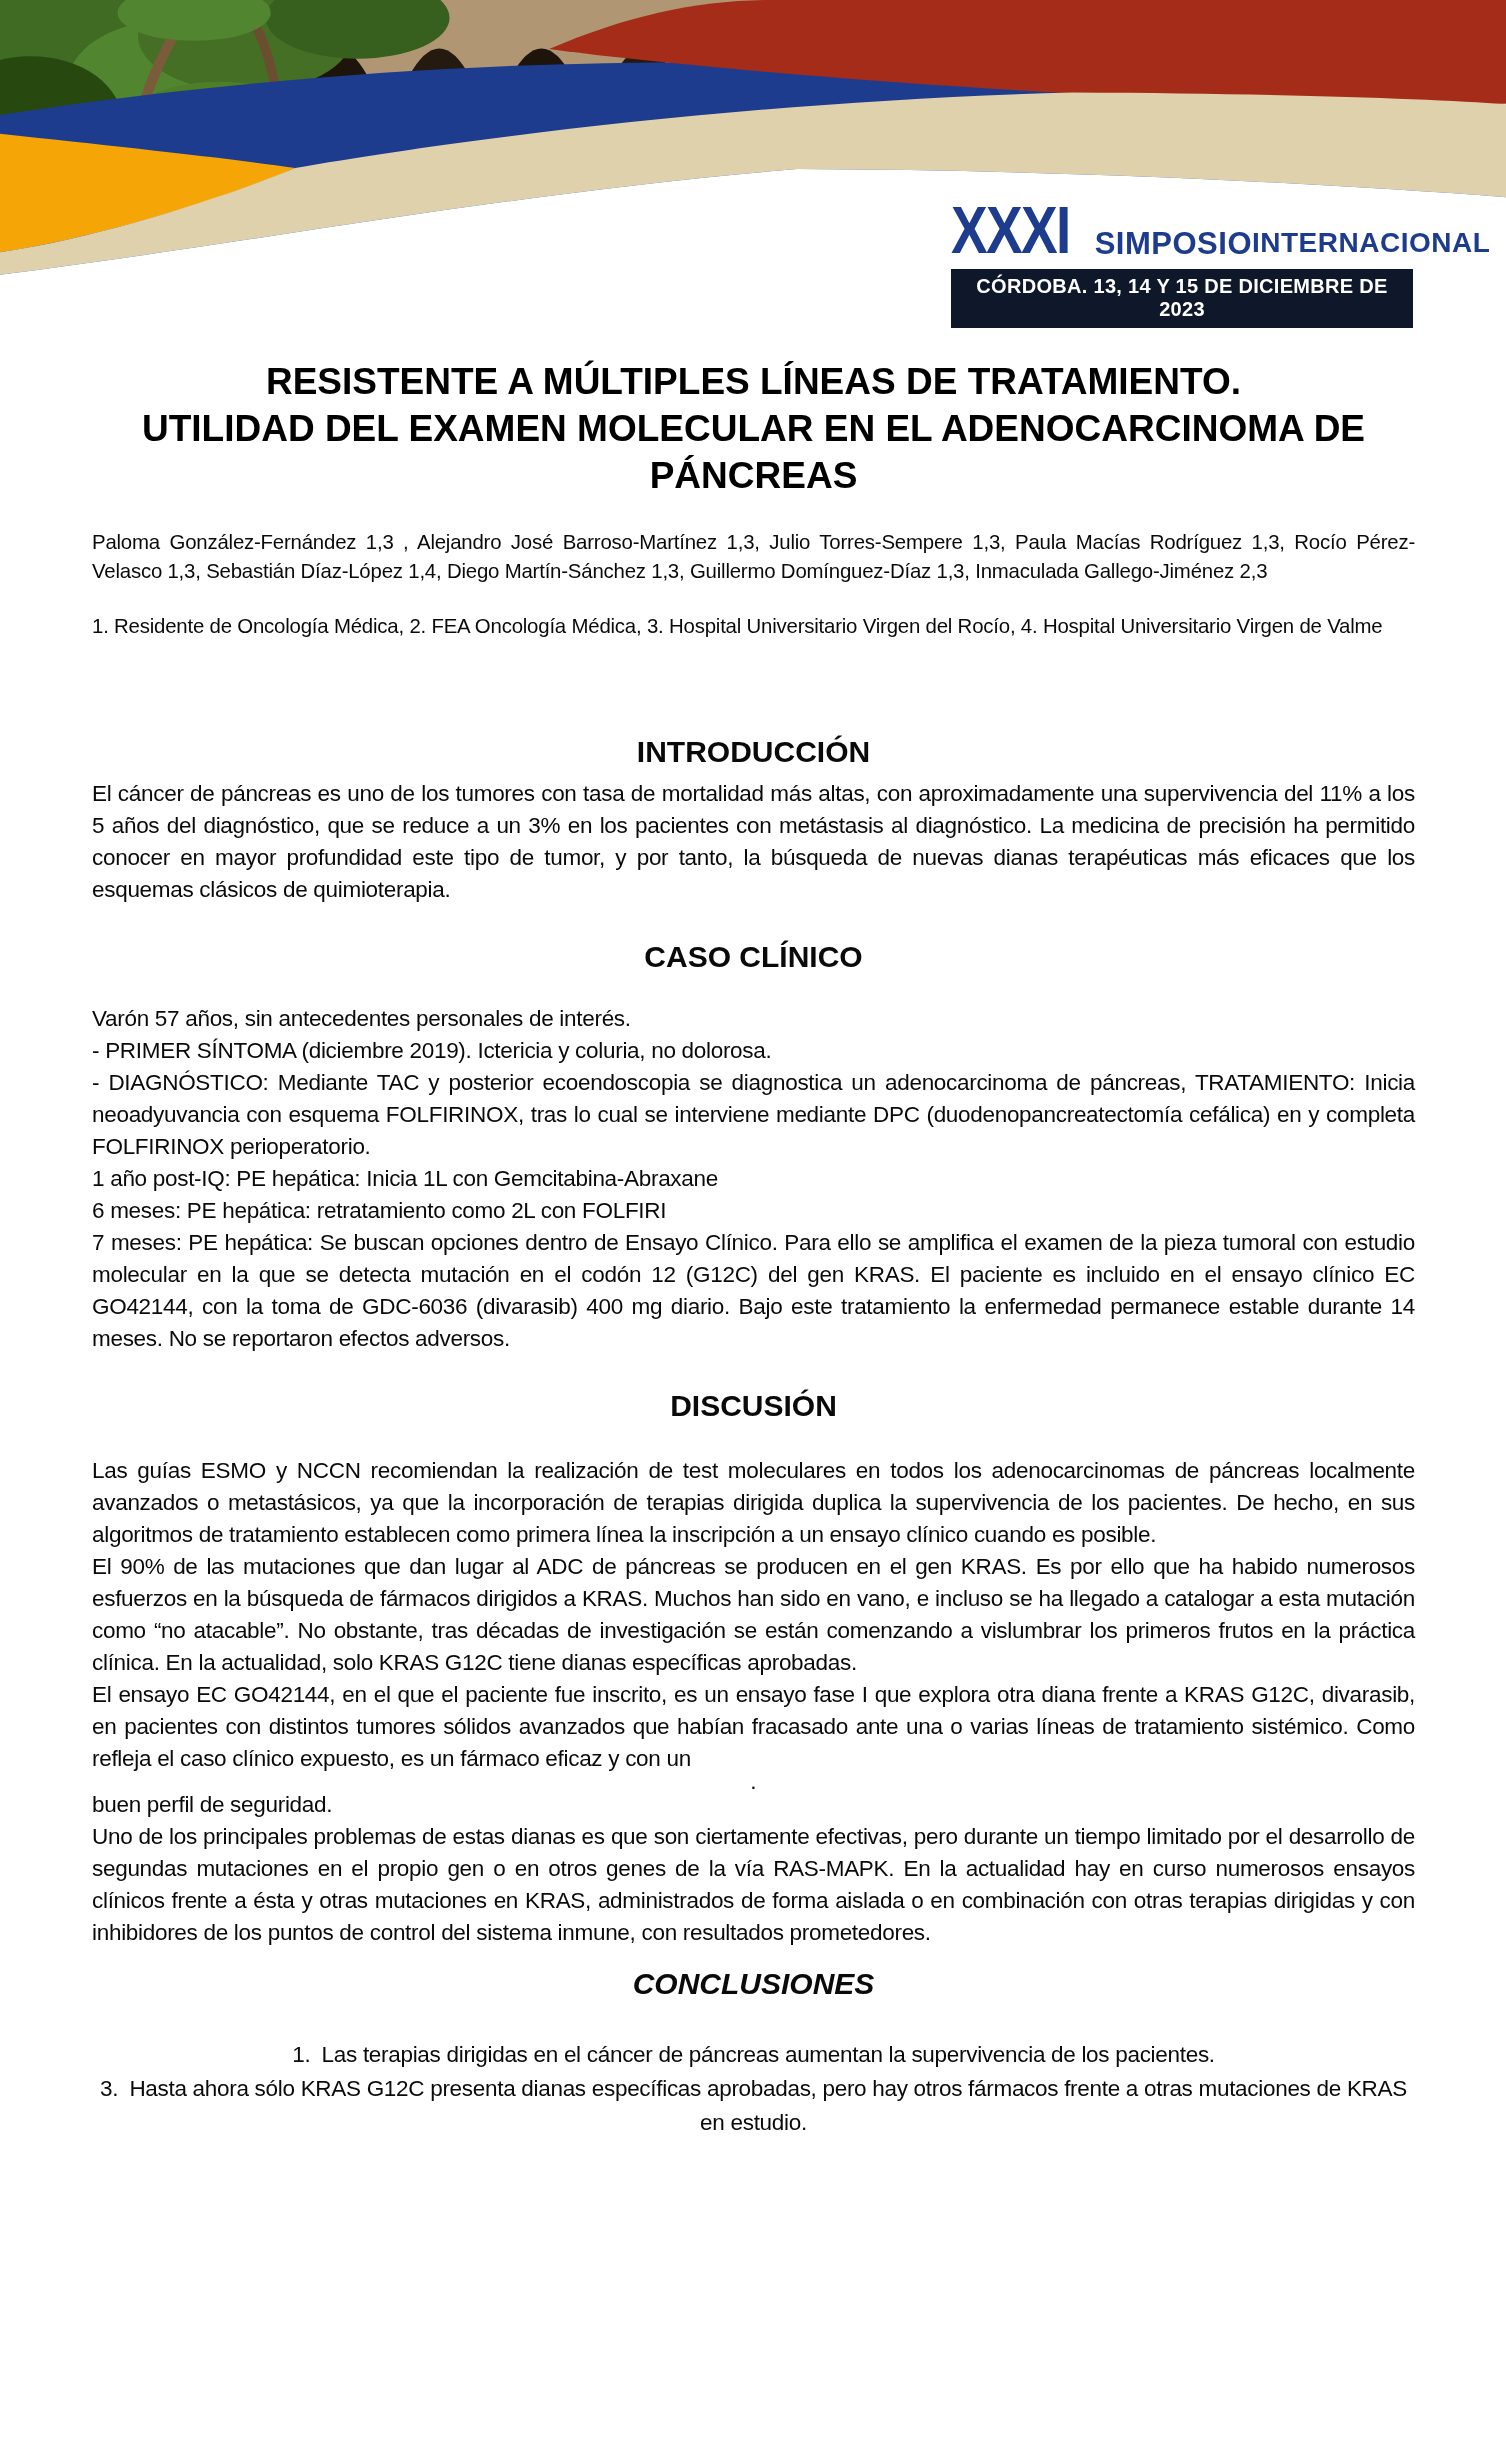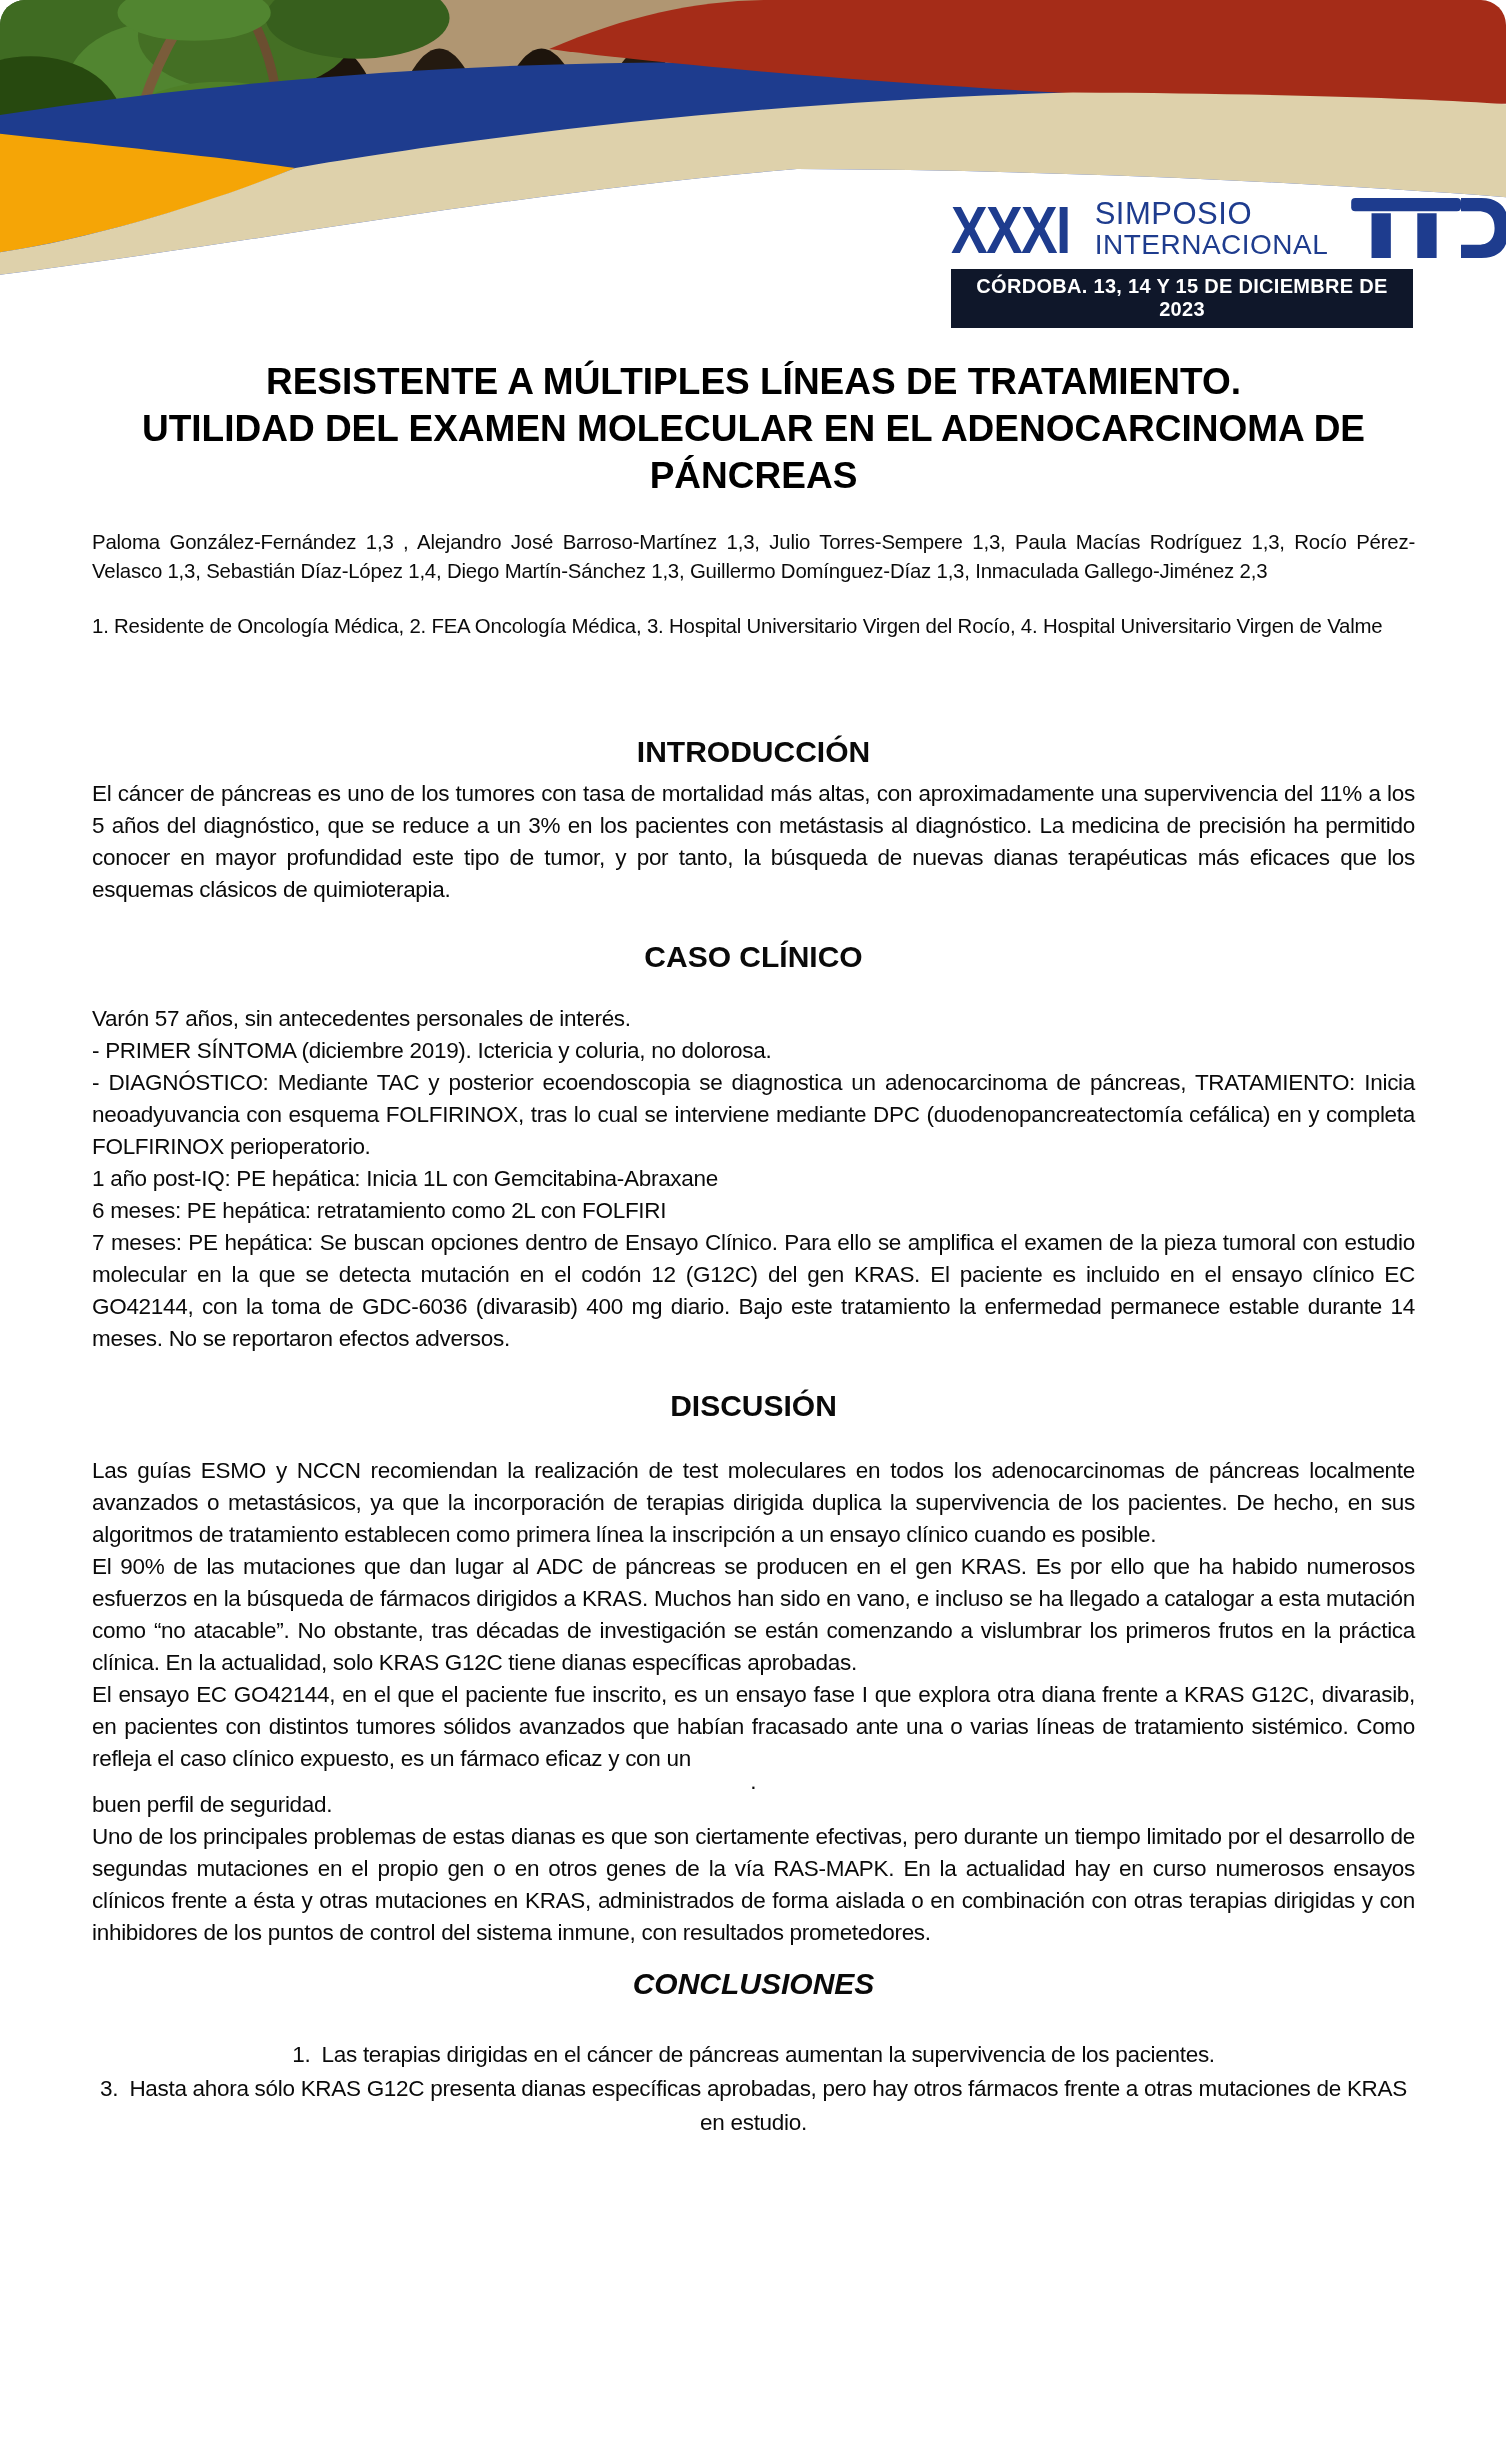--- a/index.html
+++ b/index.html
@@ -1,35 +1,35 @@
 <!DOCTYPE html>
 <html lang="es" style="font-size:8.2px"><head>
 <meta charset="utf-8">
 <style>
   html,body{margin:0;padding:0;background:#ffffff;}
   body{
     width:1506px;min-height:2462px;position:relative;
     font-family:"Liberation Sans","DejaVu Sans",sans-serif;
     color:#0a0a0a;-webkit-font-smoothing:antialiased;
   }
-  .poster{width:1506px;min-height:2462px;position:relative;overflow:hidden;background:#fff;border-radius:25px;}
+  .poster{width:1506px;min-height:2462px;position:relative;overflow:hidden;background:#fff;}
 
   
   .banner{position:absolute;top:0;left:0;width:1506px;height:286px;}
   .banner svg{display:block;width:1506px;height:286px;}
 
   
   .logo-block{position:absolute;top:198px;left:951px;width:462px;}
   .logo-row{display:flex;align-items:flex-end;gap:13.3px;}
   .logo-roman{
     font-size:67px;font-weight:900;line-height:60px;color:#1e3c8e;
     letter-spacing:-2px;transform:scaleX(.82);transform-origin:left bottom;
   }
-  .logo-words{display:flex;flex-direction:column;justify-content:space-between;
-    font-weight:400;color:#1e3c8e;letter-spacing:0.5px;margin-left:-14.3px;}
+  .logo-words{display:flex;justify-content:space-between;
+    font-weight:700;color:#1e3c8e;letter-spacing:0.5px;margin-left:-14.3px;}
   .logo-words .w1{font-size:31px;line-height:32px;}
   .logo-words .w2{font-size:28px;line-height:30px;}
   .ttd-mark{margin-left:9.2px;}
   .date-banner{
     margin-top:9.2px;background:#0f172a;color:#ffffff;
     font-weight:700;font-size:20px;letter-spacing:0.3px;
     text-align:center;padding:6.1px 0 6.6px 0;width:100%;
   }
 
   

